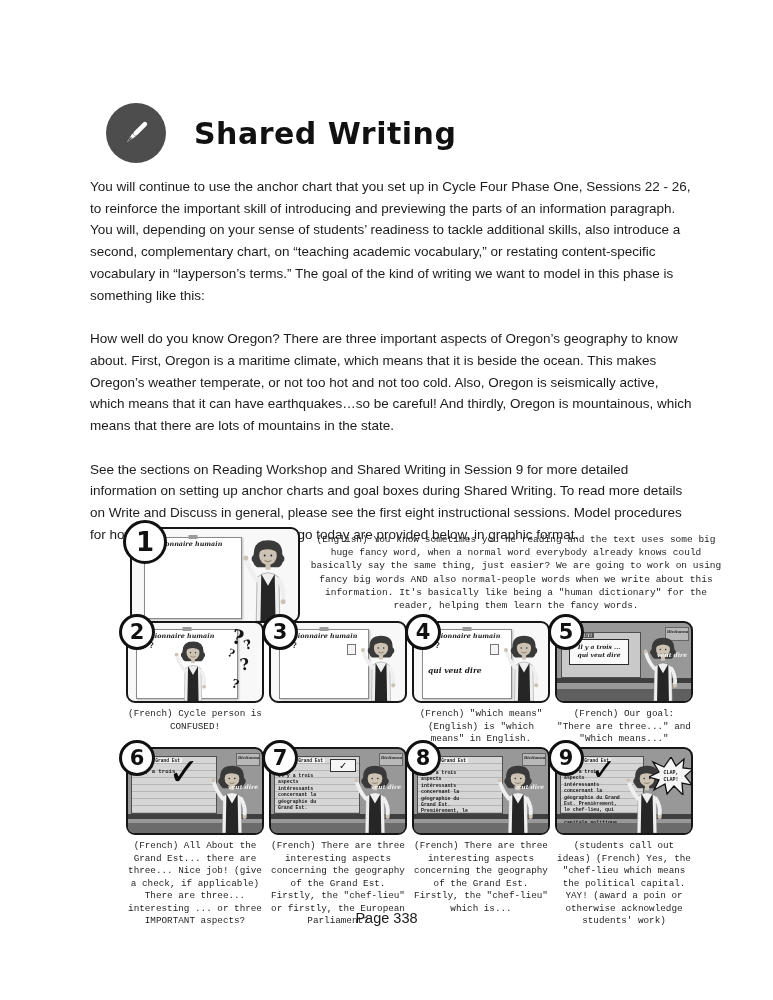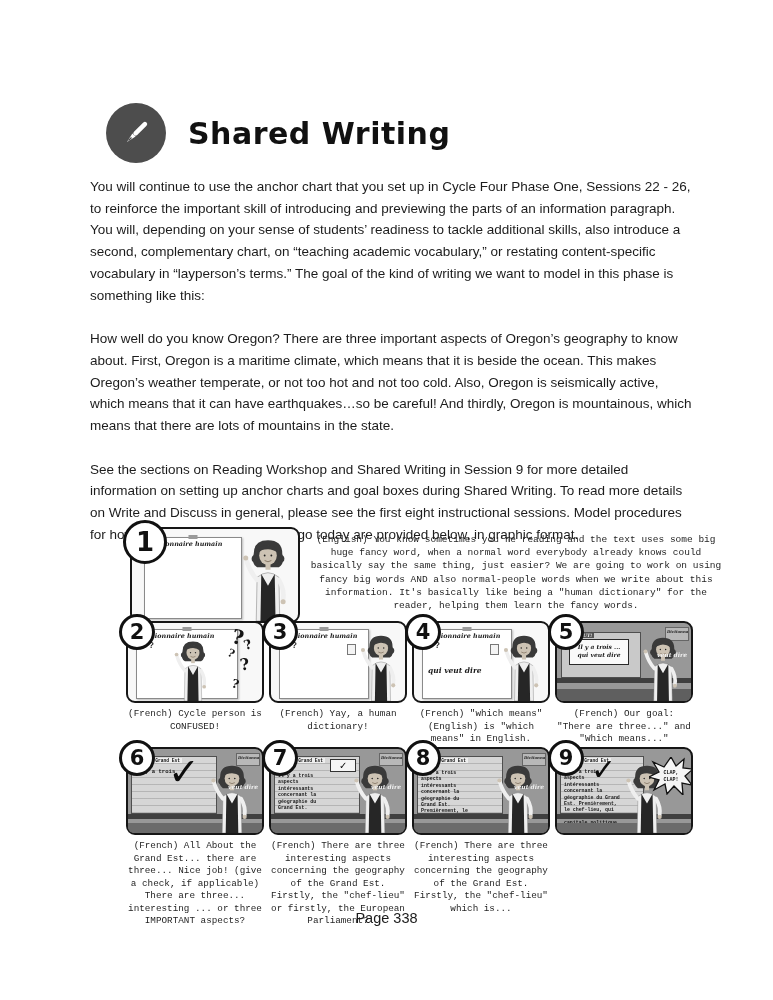--- a/index.html
+++ b/index.html
@@ -1,21 +1,21 @@
 <!DOCTYPE html>
 <html><head>
 <meta charset="utf-8">
 <style>
   html,body{margin:0;padding:0;}
   body{
     width:773px;height:1000px;position:relative;background:#ffffff;
     font-family:"Liberation Sans", sans-serif;color:#1c1c1c;overflow:hidden;
   }
   
-  .header{position:absolute;top:103px;left:106px;display:flex;align-items:center;gap:22px;}
+  .header{position:absolute;top:103px;left:106px;display:flex;align-items:center;gap:28px;}
   .icon-circle{width:60px;height:60px;border-radius:50%;background:#4d4d4d;display:flex;align-items:center;justify-content:center;flex:0 0 auto;}
   .title{font-family:"DejaVu Sans", sans-serif;font-weight:bold;font-size:30px;letter-spacing:.5px;color:#111;}
   
   .content{position:absolute;top:176px;left:90px;width:606px;}
   .content p{font-size:13.5px;line-height:21.7px;margin:0 0 15px 0;text-align:left;}
   .content p.goalpara{margin-top:22px;}
   
   .panel{position:relative;border:2.5px solid #161616;border-radius:9px;background:#f8f8f8;box-sizing:border-box;}
   .panel .scene{position:absolute;inset:0;border-radius:6px;overflow:hidden;}
   .panel.dark{background:#989898;}
@@ -153,21 +153,20 @@
         <div class="chart" style="left:8px;top:6px;width:88px;height:68px;">
           <div class="ctitle">Dictionnaire humain</div>
           <div class="smiley" style="left:3px;top:10px;">☺?</div>
           <div class="sticky" style="right:12px;top:14px;"></div>
         </div>
         <svg class="teacher" style="right:2px;bottom:0;width:44px;height:68px;">
             <use href="#teacher"></use>
           </svg>
       </div>
     </div>
-    <div class="caption">(French) Yay, a human dictionary!</div>
   </div>
 
   <div class="cell">
     <div class="panel light">
       <div class="badge">4</div>
       <div class="scene">
         <div class="chart" style="left:8px;top:6px;width:88px;height:68px;">
           <div class="ctitle">Dictionnaire humain</div>
           <div class="smiley" style="left:3px;top:10px;">☺?</div>
           <div class="sticky" style="right:12px;top:14px;"></div>
@@ -292,16 +291,17 @@
         <svg class="teacher" style="right:22px;bottom:0;width:44px;height:70px;">
             <use href="#teacher"></use>
           </svg>
         <svg class="burst" style="right:-2px;top:8px;" width="44" height="38" viewBox="0 0 44 38">
           <polygon points="22,0 27,9 35,2 34,11 44,12 36,19 43,28 33,26 34,38 25,29 18,37 16,27 5,33 10,23 0,20 10,15 4,5 15,10" fill="#f5f5f5" stroke="#111" stroke-width="1.3"></polygon>
           <text x="22" y="17" text-anchor="middle" class="bursttext"><tspan>CLAP,</tspan></text>
           <text x="22" y="24" text-anchor="middle" class="bursttext"><tspan>CLAP!</tspan></text>
         </svg>
       </div>
     </div>
+    <div class="caption">(students call out ideas) (French) Yes, the "chef-lieu which means the political capital. YAY! (award a poin or otherwise acknowledge students' work)</div>
   </div>
 </div>
 
 <div class="pagenum">Page 338</div>
 
 </body></html>

